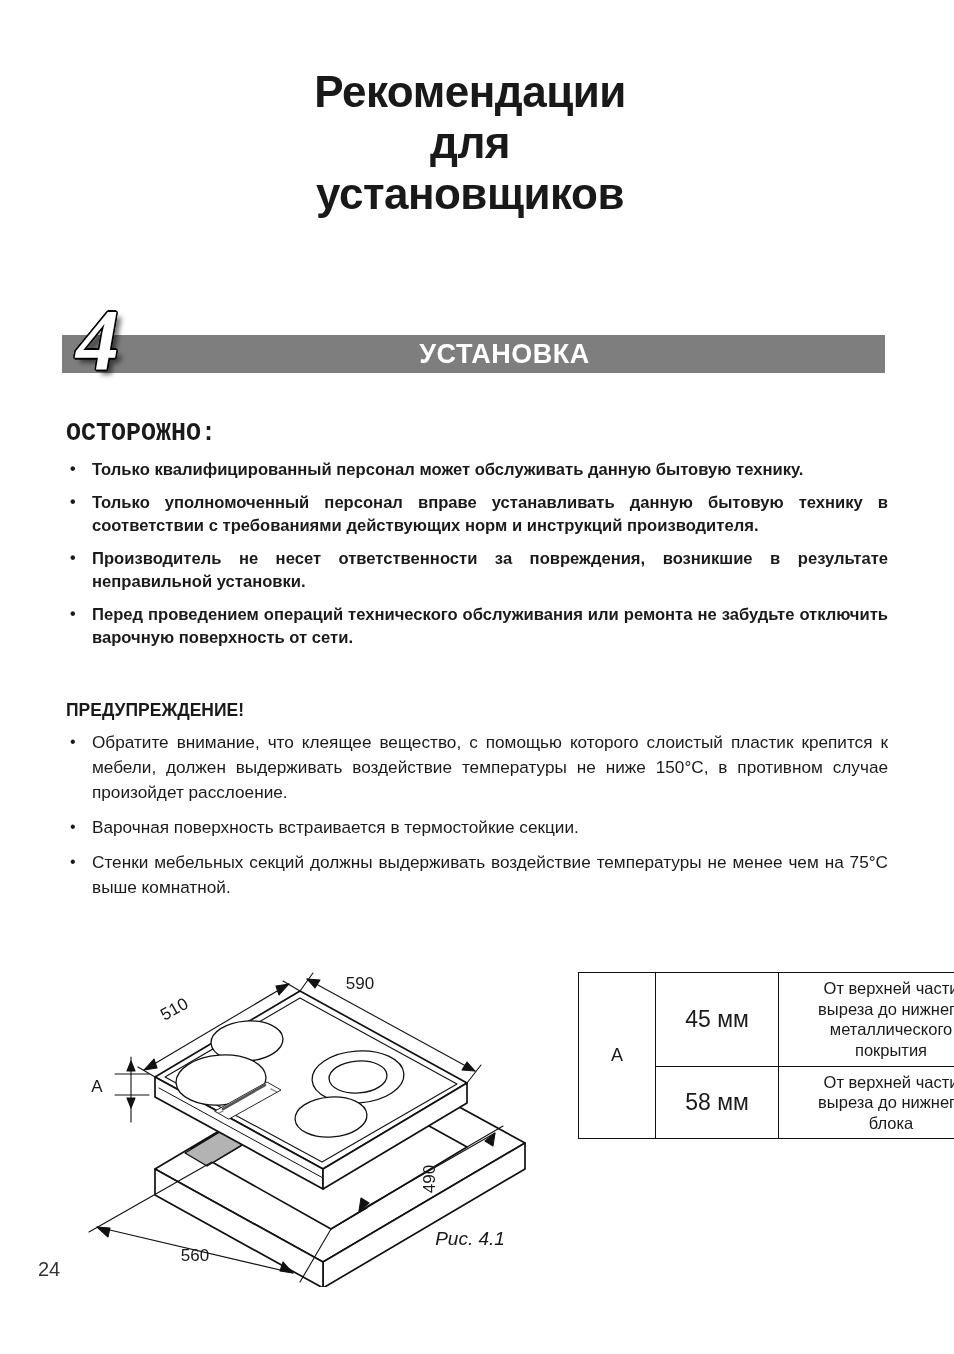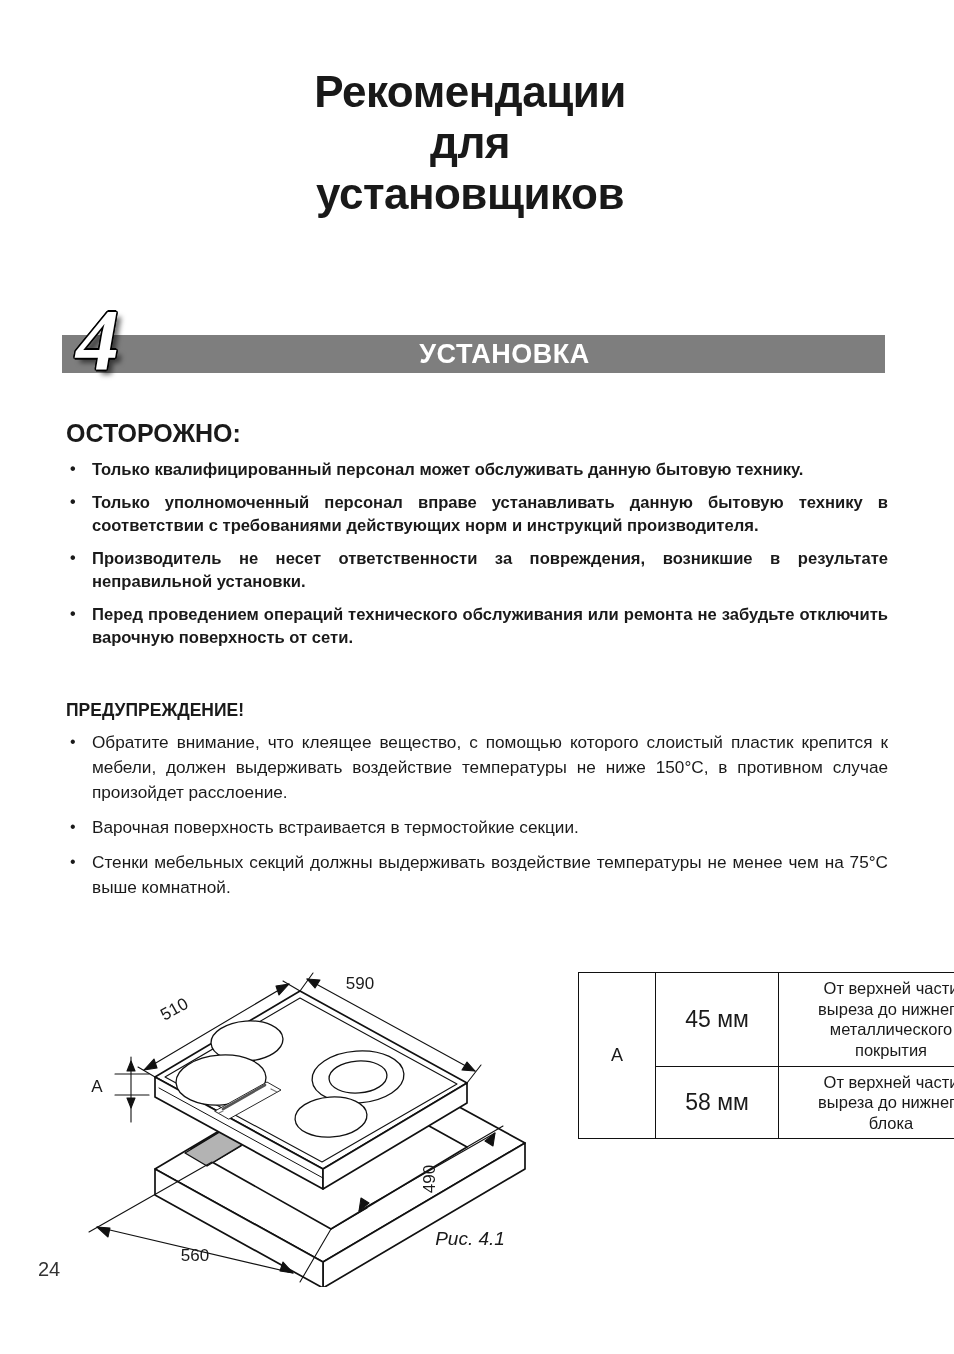--- a/index.html
+++ b/index.html
@@ -81,20 +81,21 @@
   
   .content { position: absolute; left: 66px; top: 0; width: 822px; }
 
   .caution-head {
     position: absolute;
     left: 0;
     top: 419px;
     font-weight: bold;
     font-size: 25px;
     letter-spacing: 0px;
+    font-family: Liberation Mono, monospace;
   }
 
   .bold-list {
     position: absolute;
     left: 0;
     top: 458px;
     width: 822px;
     margin: 0;
     padding: 0;
     list-style: none;

